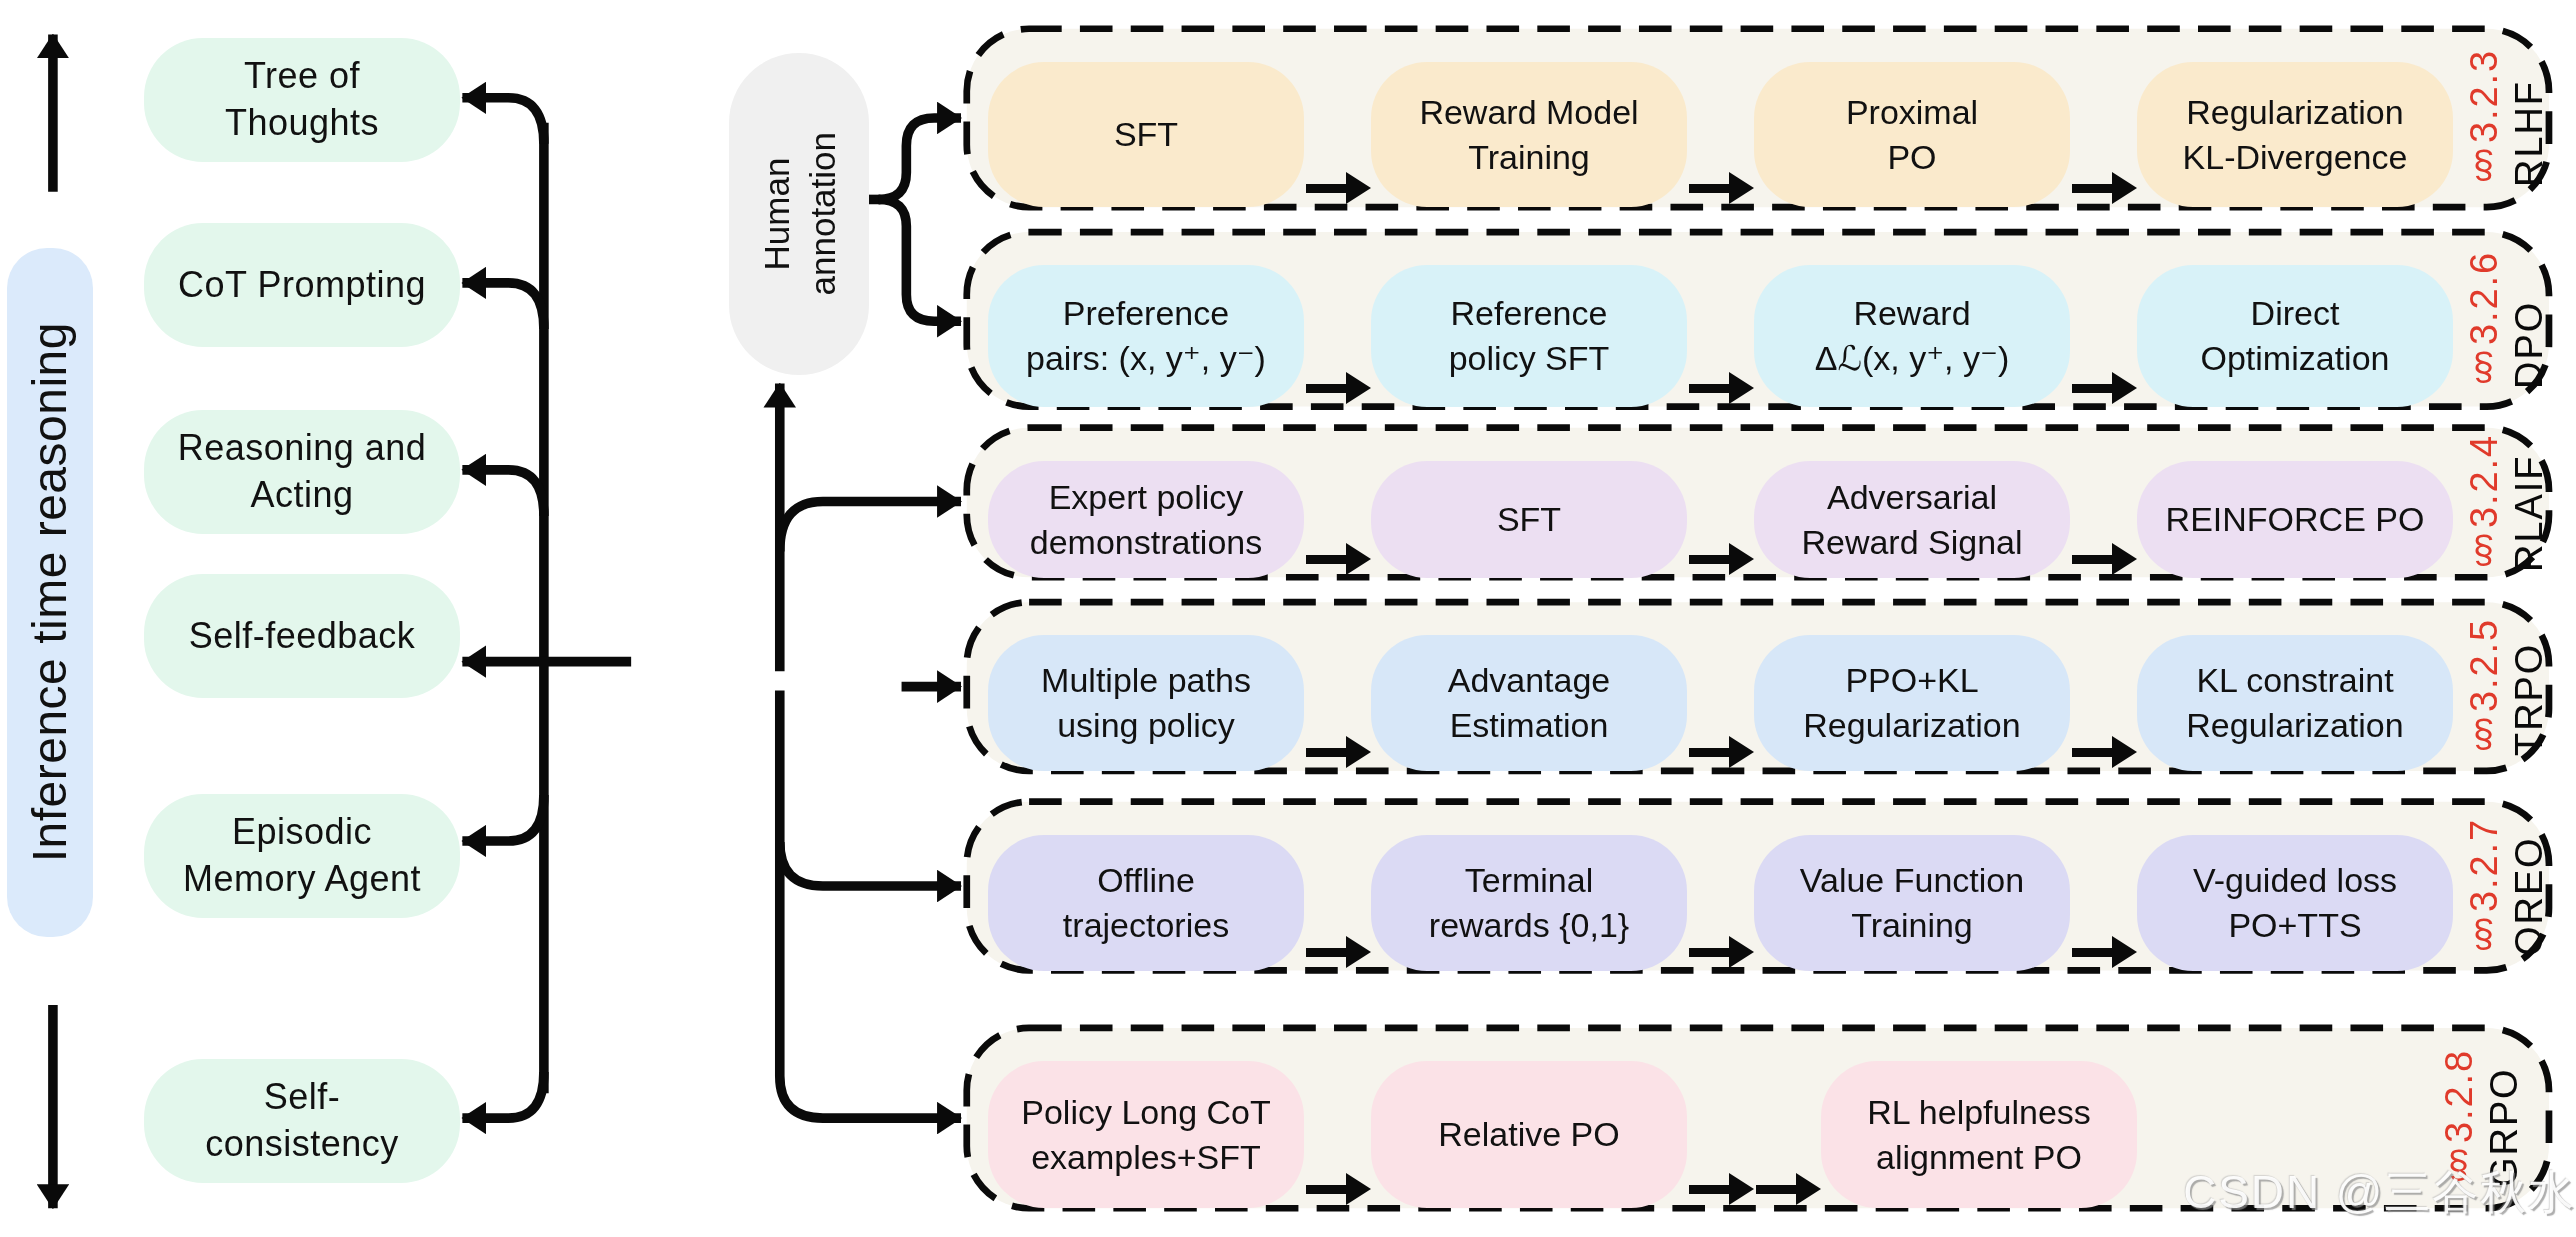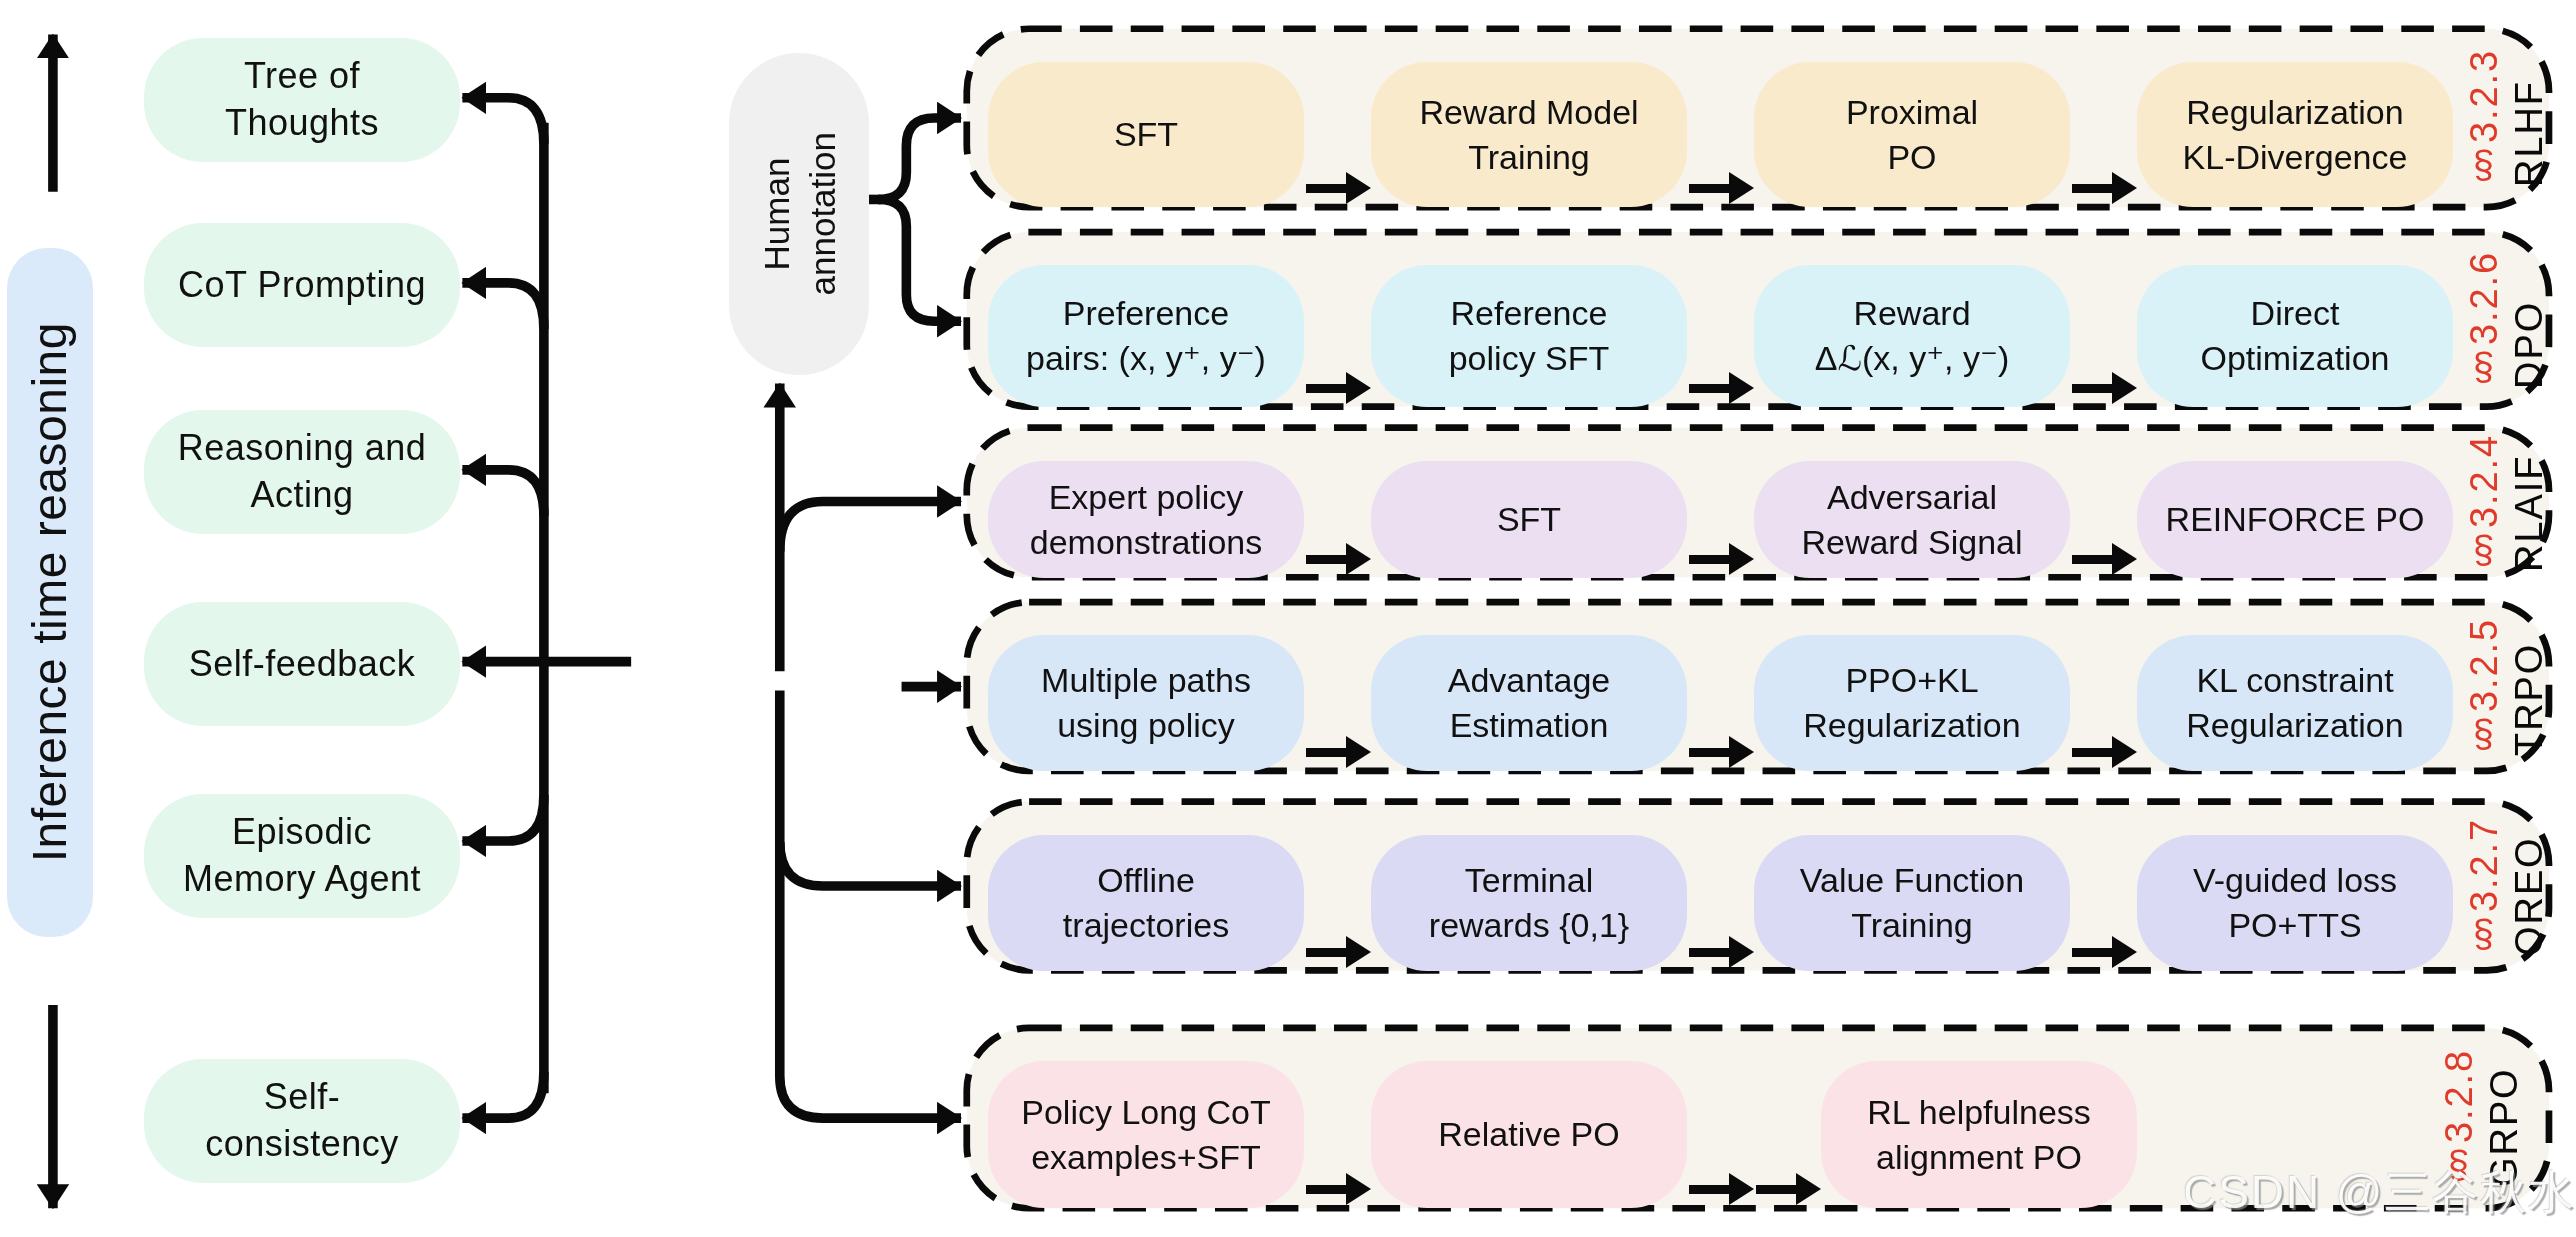--- a/index.html
+++ b/index.html
@@ -103,21 +103,21 @@
       <span>Thoughts</span>
   </div>
   <div class="method" style="top:223px">
     <span>CoT Prompting</span>
       <span></span>
   </div>
   <div class="method" style="top:410px">
     <span>Reasoning and</span>
       <span>Acting</span>
   </div>
-  <div class="method" style="top:602px">
+  <div class="method" style="top:574px">
     <span>Self-feedback</span>
       <span></span>
   </div>
   <div class="method" style="top:794px">
     <span>Episodic</span>
       <span>Memory Agent</span>
   </div>
   <div class="method" style="top:1059px">
     <span>Self-</span>
       <span>consistency</span>

